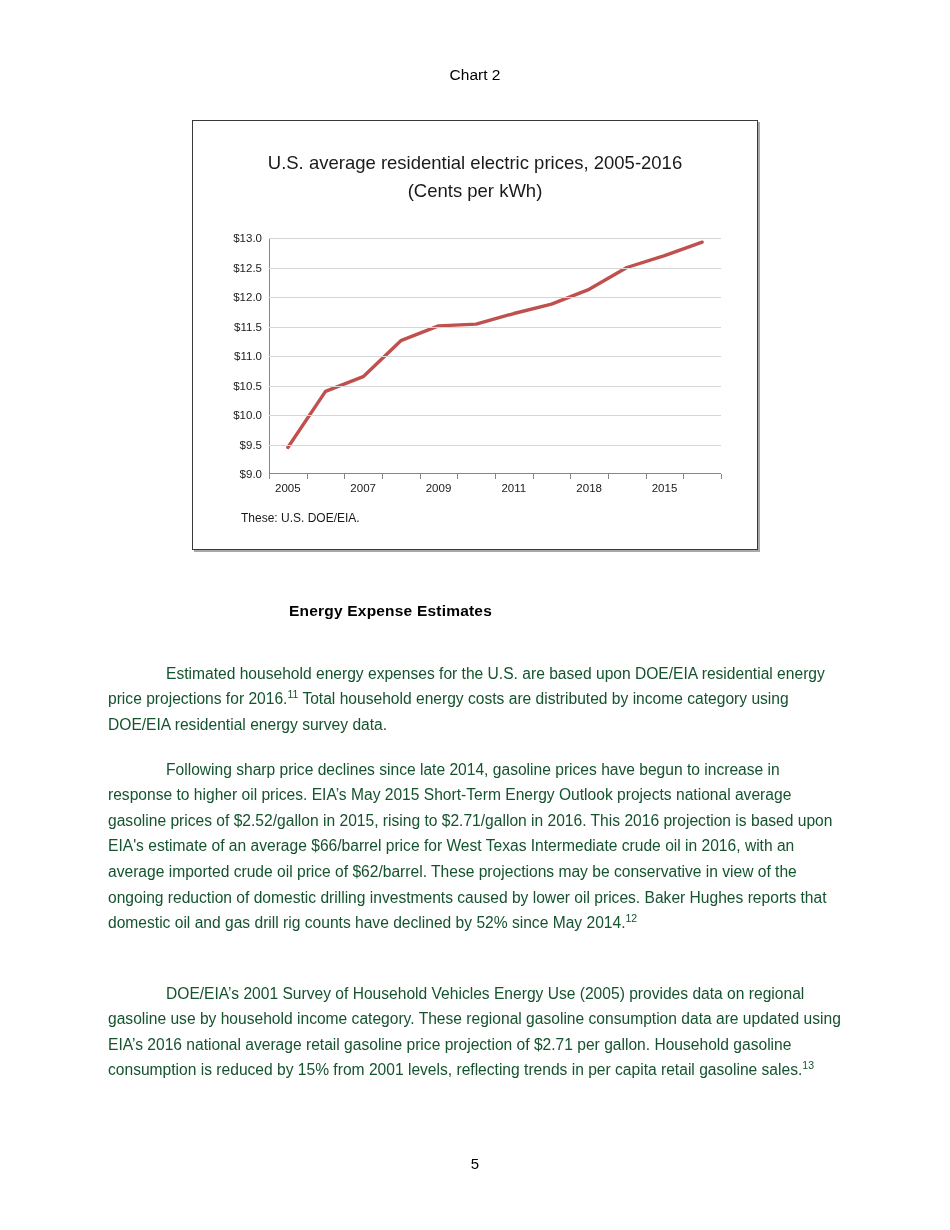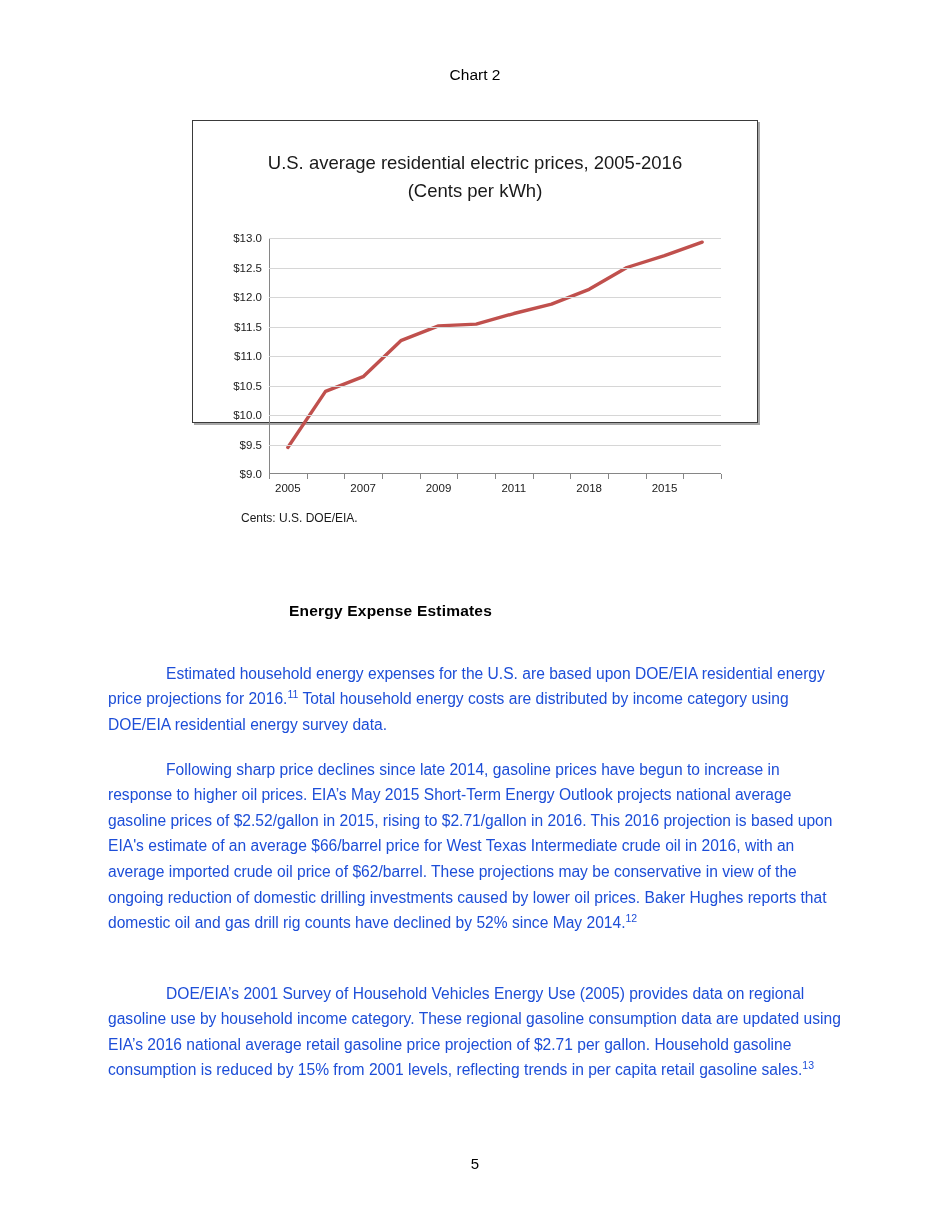--- a/index.html
+++ b/index.html
@@ -26,21 +26,21 @@
     font-size: 15.5px;
     color: #000;
   }
 
   
   .chart-frame {
     position: absolute;
     left: 192px;
     top: 120px;
     width: 566px;
-    height: 303px;
+    height: 430px;
     border: 1px solid #3a3a3a;
     background: #ffffff;
     box-sizing: border-box;
     box-shadow: 2px 2px 0 0 #a8a8a8;
   }
   .chart-title {
     position: absolute;
     left: 0;
     top: 28px;
     width: 100%;
@@ -140,21 +140,21 @@
     font-weight: bold;
     letter-spacing: 0.2px;
   }
   .body-text {
     position: absolute;
     left: 108px;
     width: 735px;
     font-size: 15.6px;
     line-height: 25.6px;
     text-align: left;
-    color: #1d4ed8;
+    color: #14532d;
   }
   .p1 { top: 645px; }
   .p2 { top: 741px; }
   .p3 { top: 965px; }
   .indent { display: inline-block; width: 58px; }
   sup {
     font-size: 10.5px;
     vertical-align: super;
     line-height: 0;
   }
@@ -218,21 +218,21 @@
         <div class="xtick-mark" style="left: 452px;"></div>
         <div class="xtick-label" style="left: 18.8333px;">2005</div>
         <div class="xtick-label" style="left: 94.1667px;">2007</div>
         <div class="xtick-label" style="left: 169.5px;">2009</div>
         <div class="xtick-label" style="left: 244.833px;">2011</div>
         <div class="xtick-label" style="left: 320.167px;">2018</div>
         <div class="xtick-label" style="left: 395.5px;">2015</div>
       </div>
   </div>
 
-  <div class="chart-source">Cents: U.S. DOE/EIA.</div>
+  <div class="chart-source">These: U.S. DOE/EIA.</div>
 </div>
 
 <div class="section-heading">Energy Expense Estimates</div>
 
 <p class="body-text p1" id="para-0"><span class="indent"></span><span>Estimated household energy expenses for the U.S. are based upon DOE/EIA residential energy price projections for 2016.</span><sup>11</sup><span>  Total household energy costs are distributed by income category using DOE/EIA residential energy survey data.</span></p>
 <p class="body-text p2" id="para-1"><span class="indent"></span><span>Following sharp price declines since late 2014, gasoline prices have begun to increase in response to higher oil prices. EIA’s May 2015 Short-Term Energy Outlook projects national average gasoline prices of $2.52/gallon in 2015, rising to $2.71/gallon in 2016.  This 2016 projection is based upon EIA's estimate of an average $66/barrel price for West Texas Intermediate crude oil in 2016, with an average imported crude oil price of $62/barrel. These projections may be conservative in view of the ongoing reduction of domestic drilling investments caused by lower oil prices. Baker Hughes reports that domestic oil and gas drill rig counts have declined by 52% since May 2014.</span><sup>12</sup></p>
 <p class="body-text p3" id="para-2"><span class="indent"></span><span>DOE/EIA’s 2001 Survey of Household Vehicles Energy Use (2005) provides data on regional gasoline use by household income category. These regional gasoline consumption data are updated using EIA’s 2016 national average retail gasoline price projection of $2.71 per gallon. Household gasoline consumption is reduced by 15% from 2001 levels, reflecting trends in per capita retail gasoline sales.</span><sup>13</sup></p>
 
 <div class="page-number">5</div>
 

